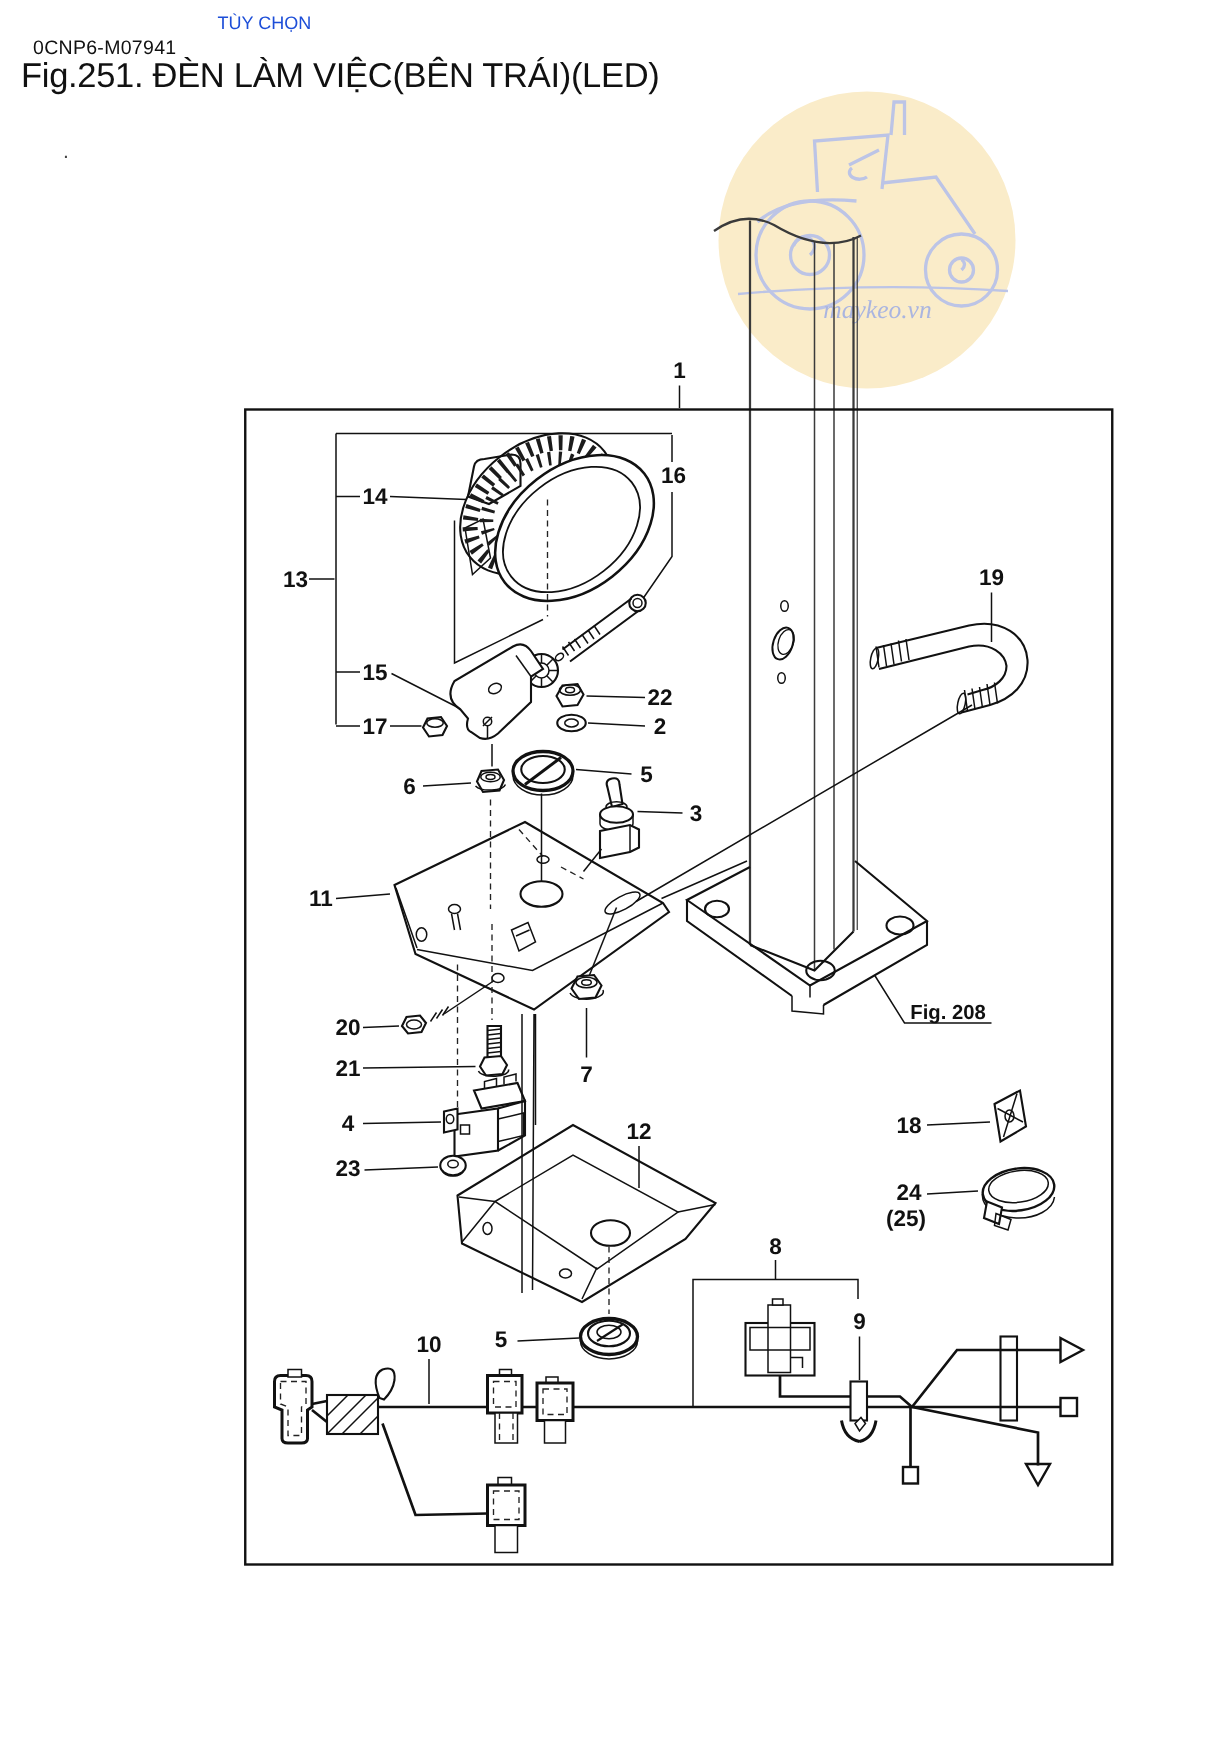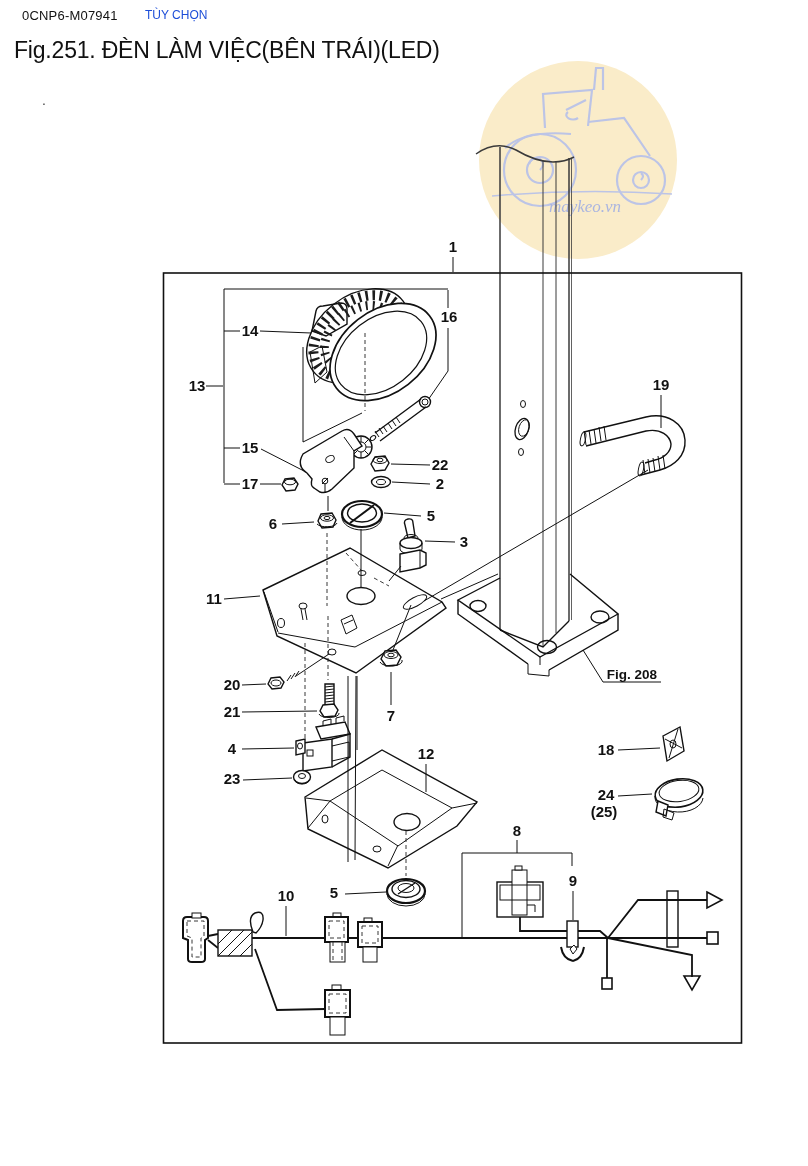--- a/index.html
+++ b/index.html
@@ -1,17 +1,17 @@
 <!DOCTYPE html>
 <html><head>
 <meta charset="utf-8">
 <style>
   html,body{margin:0;padding:0;background:#ffffff;}
   body{width:808px;height:1166px;position:relative;font-family:"Liberation Sans",sans-serif;color:#111;}
-  .hdr-code{position:absolute;left:22px;top:8px;font-size:13px;letter-spacing:.2px;color:#111;}
+  .hdr-code{position:absolute;left:22px;top:24px;font-size:13px;letter-spacing:.2px;color:#111;}
   .hdr-opt{position:absolute;left:145px;top:8px;font-size:12px;color:#1d4ed8;}
   .hdr-title{position:absolute;left:14px;top:37px;font-size:23px;letter-spacing:-.2px;color:#111;}
   .stray{position:absolute;left:42px;top:92px;font-size:14px;color:#444;}
   svg{position:absolute;left:0;top:0;}
   .callout{font:700 15px "Liberation Sans",sans-serif;fill:#111;}
   .figref{font:700 13.5px "Liberation Sans",sans-serif;fill:#111;}
   .wm-text{font:italic 17px "Liberation Serif",serif;fill:#aab5e0;}
   .ln{stroke:#111;fill:none;}
   .thin{stroke-width:1;}
   .med{stroke-width:1.4;}

